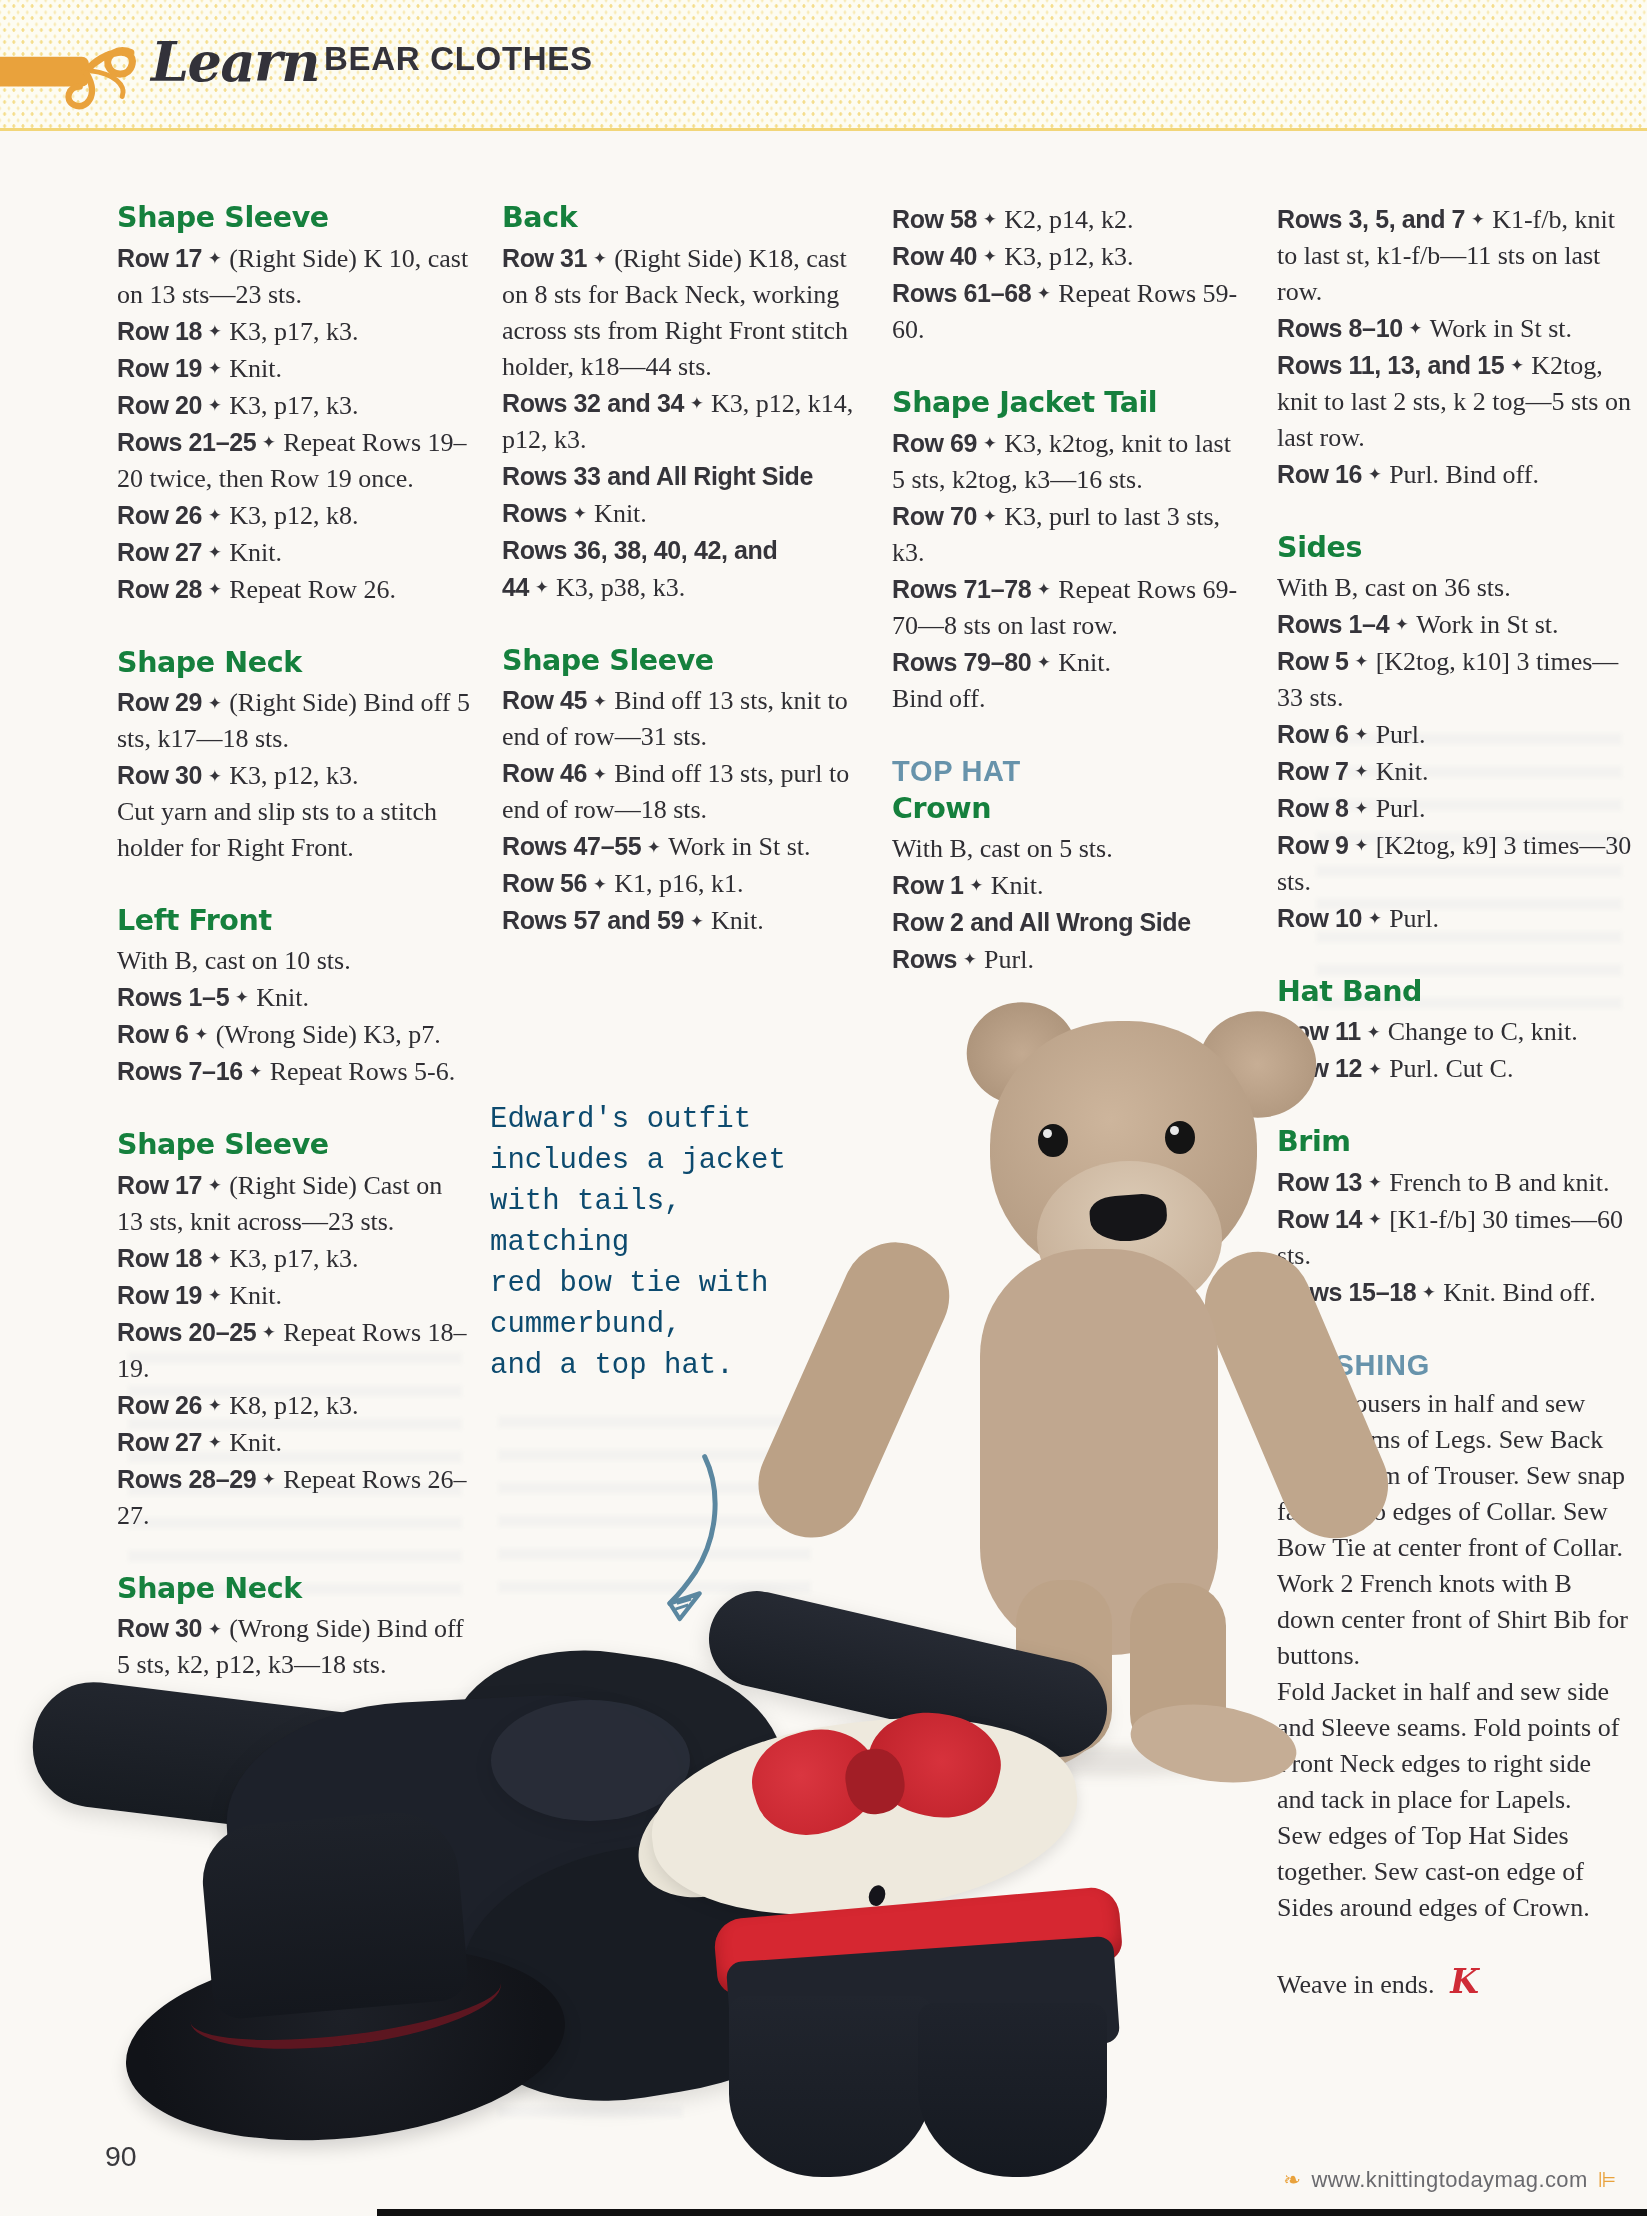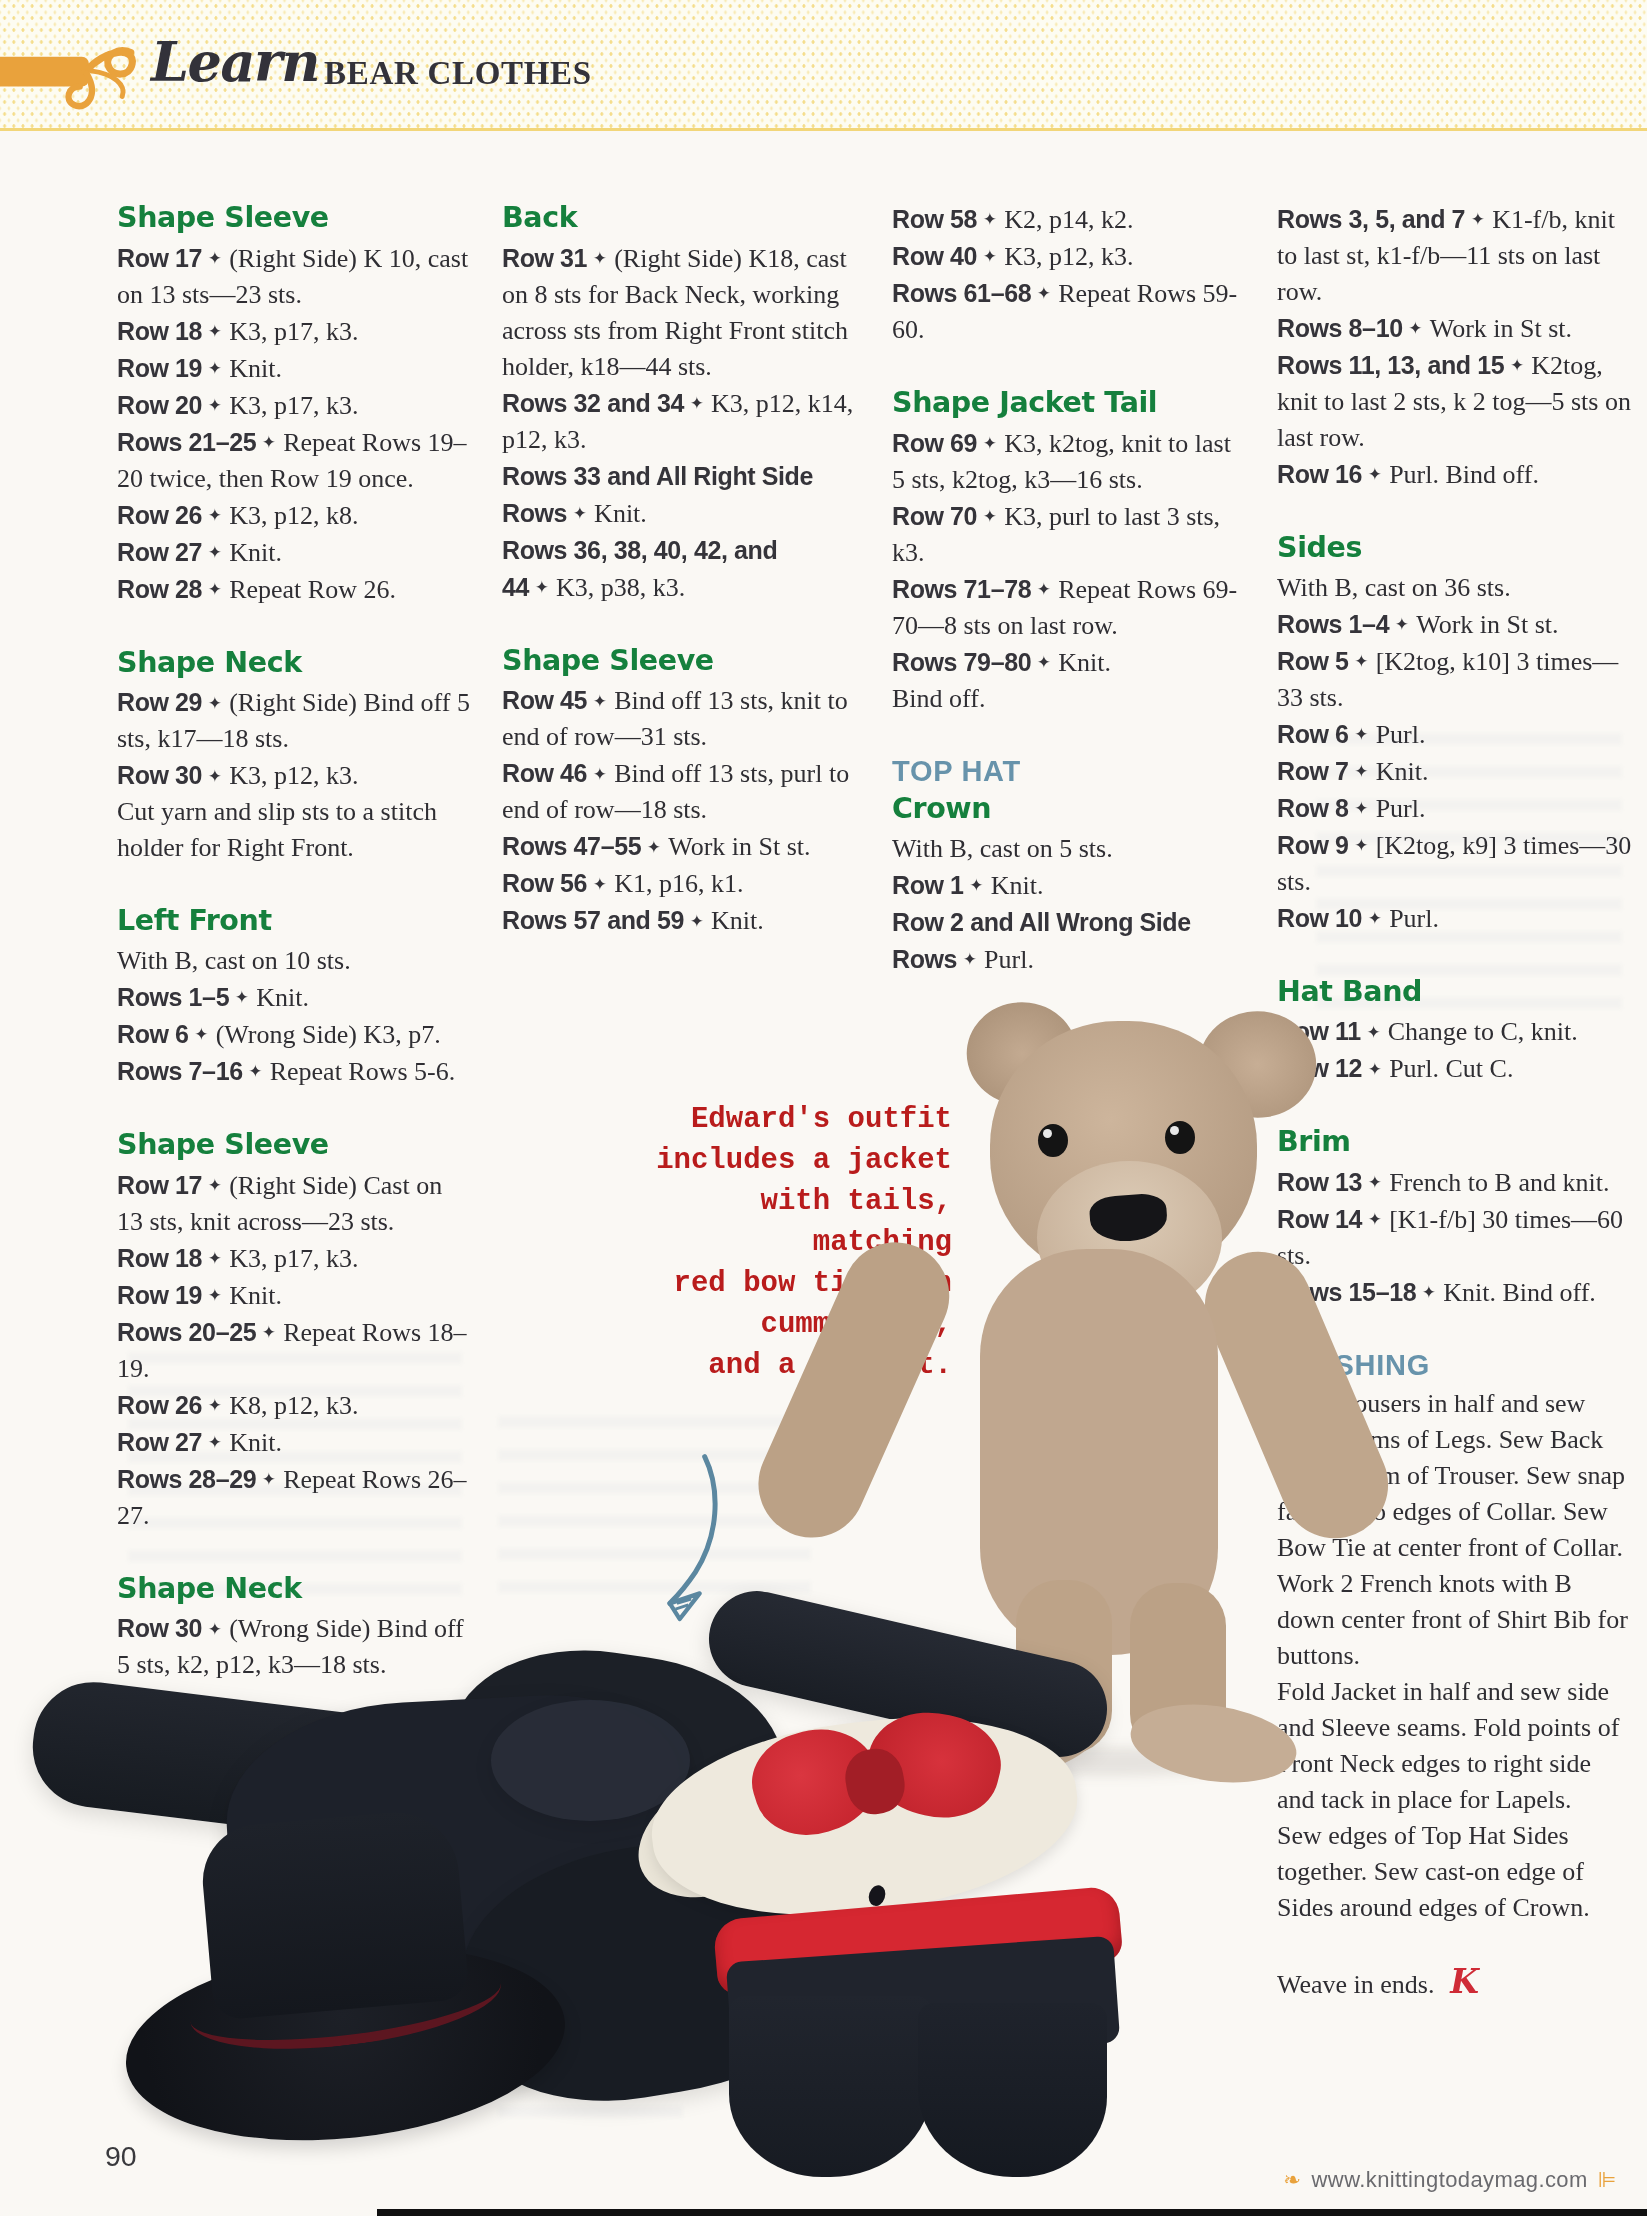--- a/index.html
+++ b/index.html
@@ -22,22 +22,22 @@
     background-position:0 0, 4.3px 6.4px;
     border-bottom:3.6px solid #f2d679;
   }
   .swirl{ position:absolute; left:0; top:34px; width:153px; height:78px; }
   .learn-script{
     position:absolute; left:151px; top:30px;
     font-family:"DejaVu Serif", serif; font-style:italic; font-weight:bold;
     font-size:54px; color:#33323a; letter-spacing:-1.4px;
   }
   .section-title{
-    position:absolute; left:324px; top:55px;
-    font-family:Liberation Serif, serif; font-weight:bold;
+    position:absolute; left:324px; top:40px;
+    font-family:Liberation Sans, sans-serif; font-weight:bold;
     font-size:33px; letter-spacing:0.7px; color:#33323a;
   }
   
   .col{ position:absolute; top:201px; width:354px; }
   .col .block{ margin-bottom:38px; }
   .hred{
     font-family:"DejaVu Sans", sans-serif; font-weight:bold;
     font-size:28.5px; color:#15803d; margin-bottom:5.7px; letter-spacing:-0.4px;
   }
   .hblue{
@@ -47,22 +47,22 @@
   .row{ font-size:26px; line-height:36px; }
   .row b{
     font-family:"Liberation Sans", sans-serif; font-weight:bold;
     font-size:25px; color:#35343a; letter-spacing:-0.4px;
   }
   .star{ font-family:"DejaVu Sans", sans-serif; font-size:17px; color:#35343a;
     margin:0 7.1px 0 5.7px; vertical-align:2.8px; }
   
   .callout{
     position:absolute; left:490px; top:1099px; width:462px;
-    text-align:right; font-family:"Liberation Mono", monospace;
-    font-size:29px; line-height:41px; color:#b91c1c; font-weight:bold;
+    text-align:left; font-family:"Liberation Mono", monospace;
+    font-size:29px; line-height:41px; color:#0c4a6e; font-weight:normal;
   }
   .callout span{ display:block; }
   .callout-arrow{ position:absolute; left:644px; top:1451px; }
   
   .page-number{
     position:absolute; left:105px; top:2140px;
     font-family:"Liberation Sans", sans-serif; font-size:28.5px; color:#39393d;
   }
   .website{
     position:absolute; right:21.3px; top:2167px;

